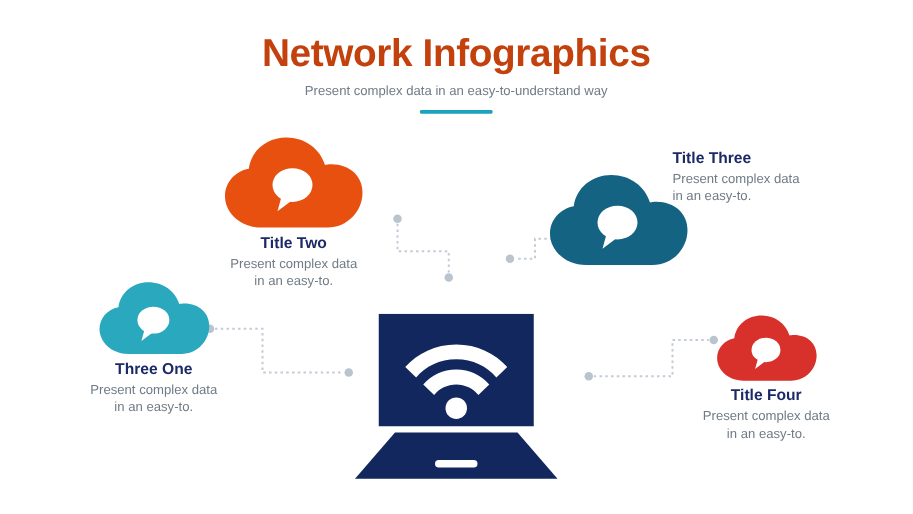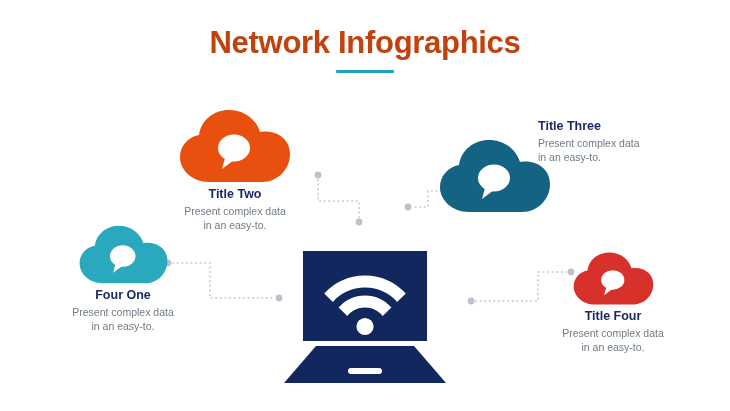--- a/index.html
+++ b/index.html
@@ -96,20 +96,21 @@
     fill: #b9c4cf;
   }
 </style>
 </head>
 <body>
 
 <div id="slide">
 
   <div id="header">
     <div id="title">Network Infographics</div>
+    <div id="subtitle">Present complex data in an easy-to-understand way</div>
     <div id="accent-bar"></div>
   </div>
 
   <svg class="connector" style="left:313px; top:170px;" width="60" height="58" viewBox="0 0 60 58">
     <circle class="conn-dot" cx="5" cy="5" r="3.4"></circle>
     <path class="conn-line" d="M5,9 L5,31 L46,31 L46,48"></path>
     <circle class="conn-dot" cx="46" cy="52" r="3.4"></circle>
   </svg>
 
   <svg class="connector" style="left:403px; top:186px;" width="48" height="28" viewBox="0 0 48 28">
@@ -162,21 +163,21 @@
 
   <div class="node" style="left:78px; top:224px;">
     <svg class="cloud-svg" width="91" height="61" viewBox="0 0 114 76">
       <path fill="#2aa8be" d="M31,74 C14,74 2,62 2,49 C2,38 10,29 21,27 C23,12 36,2 51,2
                C66,2 78,11 82,24 C83,23.6 85,23.4 87,23.4 C102,23.4 112,33 112,46
                C112,61 100,74 84,74 Z"></path>
       <ellipse fill="#ffffff" cx="56" cy="40" rx="16" ry="13.5"></ellipse>
       <path fill="#ffffff" d="M47,50 L44,61 L56,52 Z"></path>
     </svg>
     <div class="node-text align-center" style="left:-36px; top:63px; width:162px;">
-      <div class="node-title">Four One</div>
+      <div class="node-title">Three One</div>
       <div class="node-desc">Present complex data</div>
       <div class="node-desc" style="margin-top:0;">in an easy-to.</div>
     </div>
   </div>
 
   <div class="node" style="left:572px; top:251px;">
     <svg class="cloud-svg" width="83" height="55" viewBox="0 0 114 76">
       <path fill="#d8302a" d="M31,74 C14,74 2,62 2,49 C2,38 10,29 21,27 C23,12 36,2 51,2
                C66,2 78,11 82,24 C83,23.6 85,23.4 87,23.4 C102,23.4 112,33 112,46
                C112,61 100,74 84,74 Z"></path>

